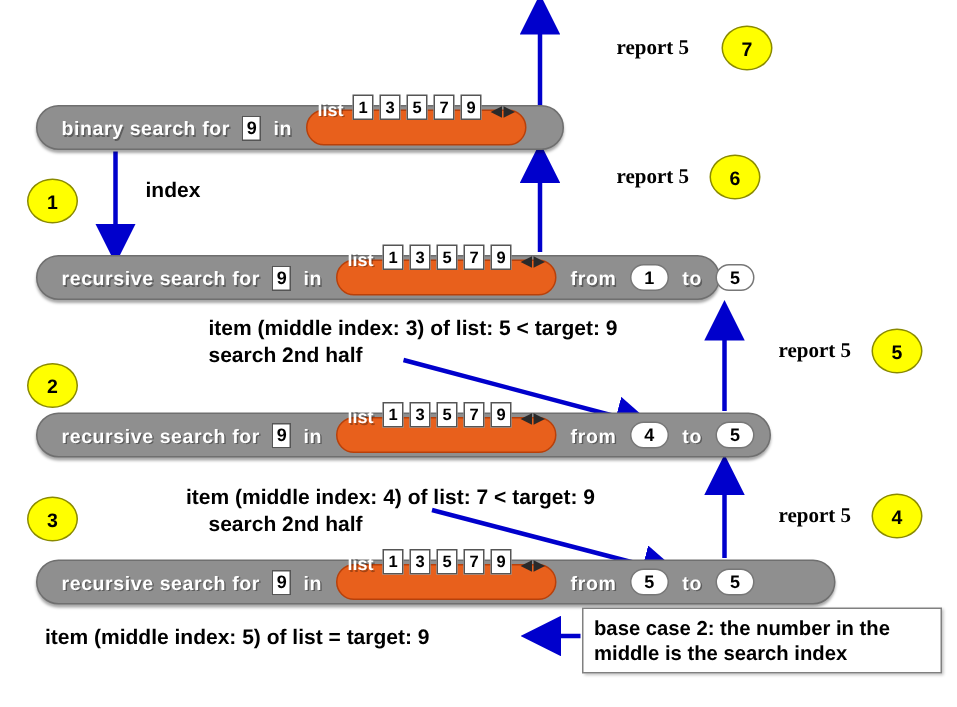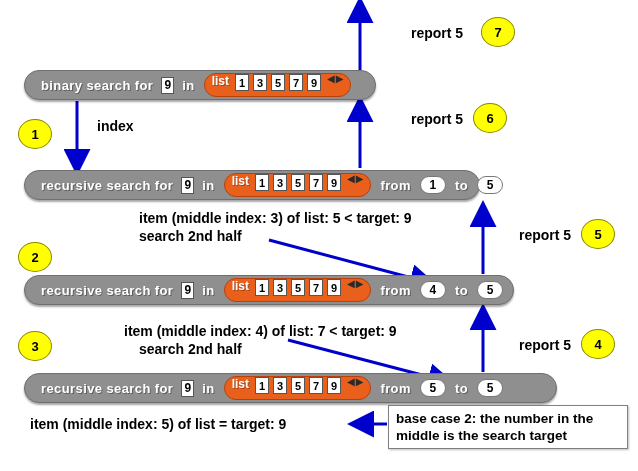--- a/index.html
+++ b/index.html
@@ -63,21 +63,21 @@
     color:#000;
     font-size:12px;
     font-weight:bold;
     margin:0 5px;
     padding:0 4px;
     box-sizing:border-box;
   }
   
   .listblock{
     display:inline-flex;
-    align-items:flex-start;
+    align-items:flex-end;
     height:24px;
     background:#e8601c;
     border:1px solid #b8400a;
     border-radius:12px;
     padding:0 4px 16px 7px;
     margin:0 5px;
     box-sizing:border-box;
   }
   .listblock .llabel{
     color:#ffffff;
@@ -126,21 +126,21 @@
   .ann{
     position:absolute;
     font-size:14px;
     font-weight:bold;
     color:#000;
     white-space:pre;
     line-height:17px;
   }
   .report{
     position:absolute;
-    font-size:14px;font-weight:bold;color:#000;white-space:nowrap;
+    font-size:14px;font-weight:bold;color:#000;white-space:nowrap;font-family:Liberation Serif, serif;
   }
 
   
   .callout{
     position:absolute;
     background:#ffffff;
     border:1px solid #808080;
     padding:4px 7px;
     font-size:13.5px;
     font-weight:bold;
@@ -283,16 +283,16 @@
 
   <div class="ann" style="left:30px;top:416px;">item (middle index: 5) of list = target: 9</div>
 
   <div class="report" style="left:411px;top:25px;">report 5</div>
   <div class="report" style="left:411px;top:111px;">report 5</div>
   <div class="report" style="left:519px;top:227px;">report 5</div>
   <div class="report" style="left:519px;top:337px;">report 5</div>
 
   <div class="callout" style="left:388px;top:405px;width:240px;">
     <div>base case 2: the number in the</div>
-    <div>middle is the search target</div>
+    <div>middle is the search index</div>
   </div>
 
 </div>
 
 </body></html>

